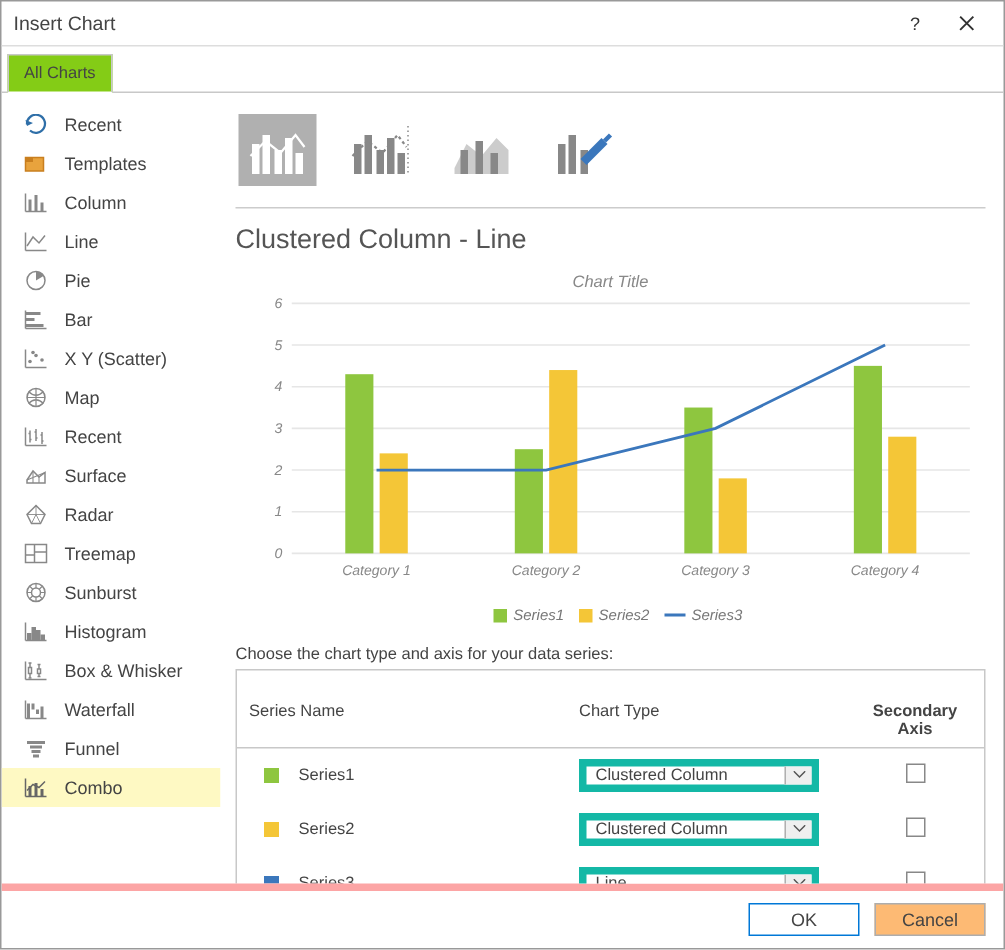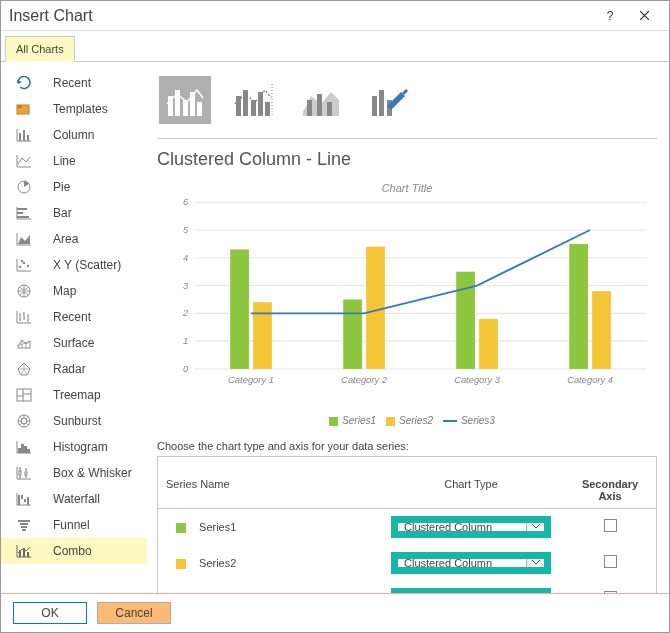--- a/index.html
+++ b/index.html
@@ -1,51 +1,51 @@
 <!DOCTYPE html>
 <html><head>
   <meta charset="utf-8">
   <style>
     * { box-sizing: border-box; margin: 0; padding: 0; }
     body { font-family: "Segoe UI", Tahoma, sans-serif; font-size: 12px; color: #444; background: #fff; width: 670px; height: 633px; border: 1px solid #999; display: flex; flex-direction: column; }
     .titlebar { display: flex; align-items: center; height: 30px; padding: 0 8px; border-bottom: 1px solid #ddd; }
-    .titlebar-title { flex: 1; font-size: 16px; color: #444; }
+    .titlebar-title { flex: 1; font-size: 13px; color: #444; }
     .titlebar-btn { width: 34px; height: 30px; display: flex; align-items: center; justify-content: center; color: #333; }
     .tabs { padding: 4px 4px 0 4px; border-bottom: 1px solid #c8c8c8; }
-    .tab { display: inline-block; padding: 6px 10px; font-size: 11px; border: 1px solid #c8c8c8; border-bottom: 1px solid #fff; background: #fef9c3; position: relative; top: 1px; }
+    .tab { display: inline-block; padding: 6px 10px; font-size: 11px; border: 1px solid #c8c8c8; border-bottom: 1px solid #fff; background: #84cc16; position: relative; top: 1px; }
     .body { flex: 1; display: flex; overflow: hidden; }
     .sidebar { width: 146px; padding: 8px 0; overflow-y: auto; }
-    .sb-item { display: flex; align-items: center; height: 26px; padding: 0 8px 0 14px; gap: 20px; color: #444; }
+    .sb-item { display: flex; align-items: center; height: 26px; padding: 0 8px 0 14px; gap: 10px; color: #444; }
     .sb-item.selected { background: #fef9c3; }
     .sb-icon { width: 18px; height: 18px; display: flex; align-items: center; justify-content: center; flex-shrink: 0; }
     .sb-label { font-size: 12px; }
     .main { flex: 1; padding: 10px 12px 0 10px; display: flex; flex-direction: column; }
     .subtype-row { display: flex; gap: 16px; padding: 4px 2px 14px 2px; border-bottom: 1px solid #ccc; }
     .subtype { width: 52px; height: 48px; display: flex; align-items: center; justify-content: center; }
     .subtype.selected { background: #b0b0b0; }
     .section-title { font-size: 18px; color: #555; margin: 10px 0 6px 0; font-weight: 400; }
     .chart-preview { border: none; padding: 0 0 6px 0; font-style: italic; }
     .chart-title { text-align: center; font-size: 11px; color: #888; margin: 6px 0 2px 0; }
     .chart-svg { width: 100%; }
-    .legend { text-align: center; font-size: 10px; color: #777; margin-top: 18px; }
+    .legend { text-align: center; font-size: 10px; color: #777; margin-top: 8px; }
     .legend .sw { display: inline-block; width: 9px; height: 9px; margin: 0 4px 0 10px; vertical-align: middle; }
     .series-instruct { font-size: 11px; color: #444; margin: 8px 0 4px 0; }
     .series-table { border: 1px solid #c8c8c8; }
     .series-head { display: flex; font-size: 11px; border-bottom: 1px solid #c8c8c8; margin-top: 15px; }
     .series-head > div { padding: 6px 8px; }
     .col-name { width: 220px; }
-    .col-type { flex: 1; text-align: center; }
+    .col-type { flex: 1; }
     .col-axis { width: 92px; text-align: center; font-weight: bold; }
     .series-row { display: flex; align-items: center; height: 36px; font-size: 11px; }
     .series-row > div { padding: 4px 8px; }
     .series-swatch { width: 10px; height: 10px; display: inline-block; margin-right: 10px; vertical-align: middle; }
-    .combo-select { width: 160px; height: 22px; border: 7px solid #14b8a6; background: #fff; display: inline-flex; align-items: center; padding: 0 4px 0 6px; font-size: 11px; position: relative; }
+    .combo-select { width: 160px; height: 22px; border: 5px solid #14b8a6; background: #fff; display: inline-flex; align-items: center; padding: 0 4px 0 6px; font-size: 11px; position: relative; }
     .combo-select .dd { position: absolute; right: 0; top: 0; width: 18px; height: 100%; border-left: 1px solid #b0b0b0; display: flex; align-items: center; justify-content: center; background: #efefef; }
     .chk { width: 13px; height: 13px; border: 1px solid #888; display: inline-block; }
-    .footer { border-top: 1px solid #fca5a5; padding: 8px 12px; display: flex; gap: 10px; }
+    .footer { border-top: 5px solid #fca5a5; padding: 8px 12px; display: flex; justify-content: flex-end; gap: 10px; }
     .btn { width: 74px; height: 22px; border: 1px solid #adadad; background: #fdba74; font-size: 12px; display: flex; align-items: center; justify-content: center; }
     .btn.primary { border: 1px solid #0078d7; background: #fff; }
   </style>
 </head>
 <body>
 
 <div class="titlebar">
   <span class="titlebar-title">Insert Chart</span>
   <div class="titlebar-btn">?</div>
   <div class="titlebar-btn">
@@ -112,29 +112,20 @@
     <div class="sb-item">
       <span class="sb-icon">
           <svg width="16" height="14" viewBox="0 0 16 14">
             <path d="M1 13 H15 M1 13 V1" stroke="#888"></path>
             <rect x="1" y="2" width="10" height="2" fill="#888"></rect>
             <rect x="1" y="6" width="6" height="2" fill="#888"></rect>
             <rect x="1" y="10" width="12" height="2" fill="#888"></rect>
           </svg>
         </span>
       <span class="sb-label">Bar</span>
-    </div>
-    <div class="sb-item">
-      <span class="sb-icon">
-          <svg width="16" height="14" viewBox="0 0 16 14">
-            <path d="M1 13 H15 M1 13 V1" stroke="#888"></path>
-            <path d="M2 12 L5 5 L9 9 L14 3 L14 12 Z" fill="#888"></path>
-          </svg>
-        </span>
-      <span class="sb-label">Area</span>
     </div>
     <div class="sb-item">
       <span class="sb-icon">
           <svg width="16" height="14" viewBox="0 0 16 14">
             <path d="M1 13 H15 M1 13 V1" stroke="#888"></path>
             <circle cx="4" cy="9" r="1.2" fill="#888"></circle>
             <circle cx="8" cy="5" r="1.2" fill="#888"></circle>
             <circle cx="12" cy="8" r="1.2" fill="#888"></circle>
             <circle cx="6" cy="3" r="1.2" fill="#888"></circle>
           </svg>

